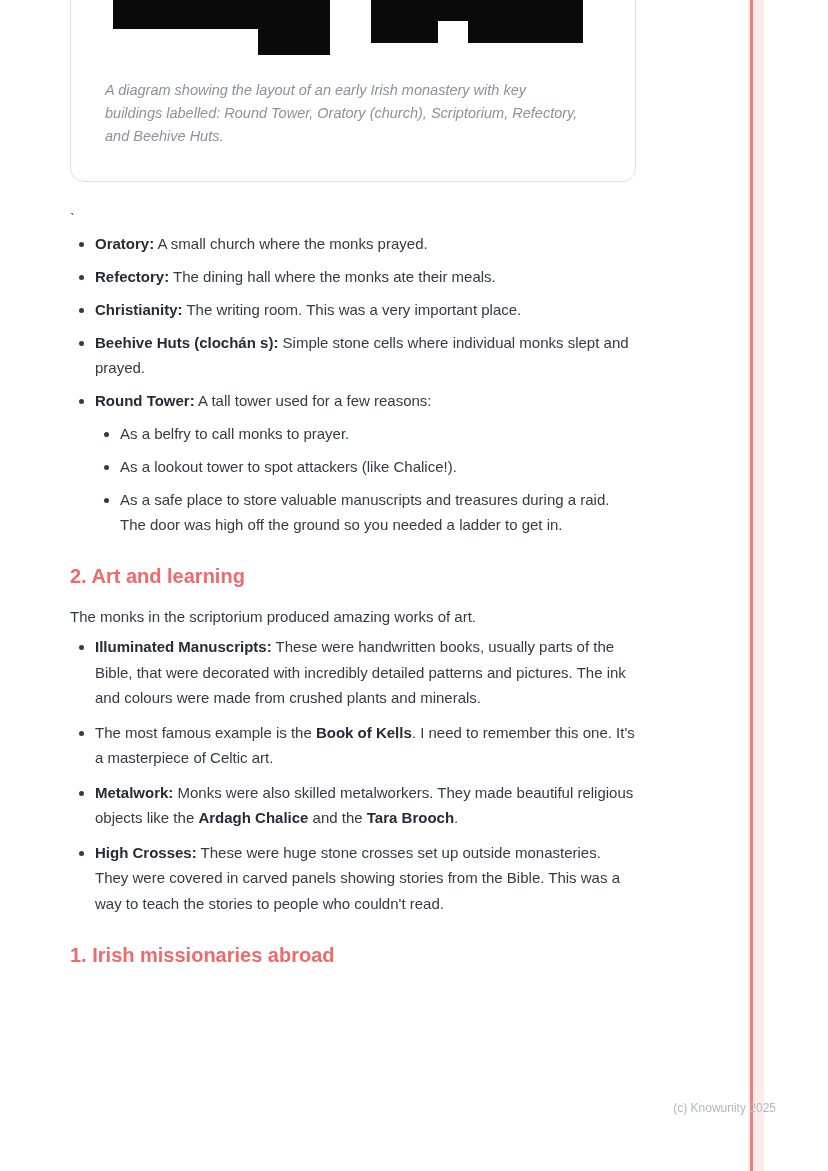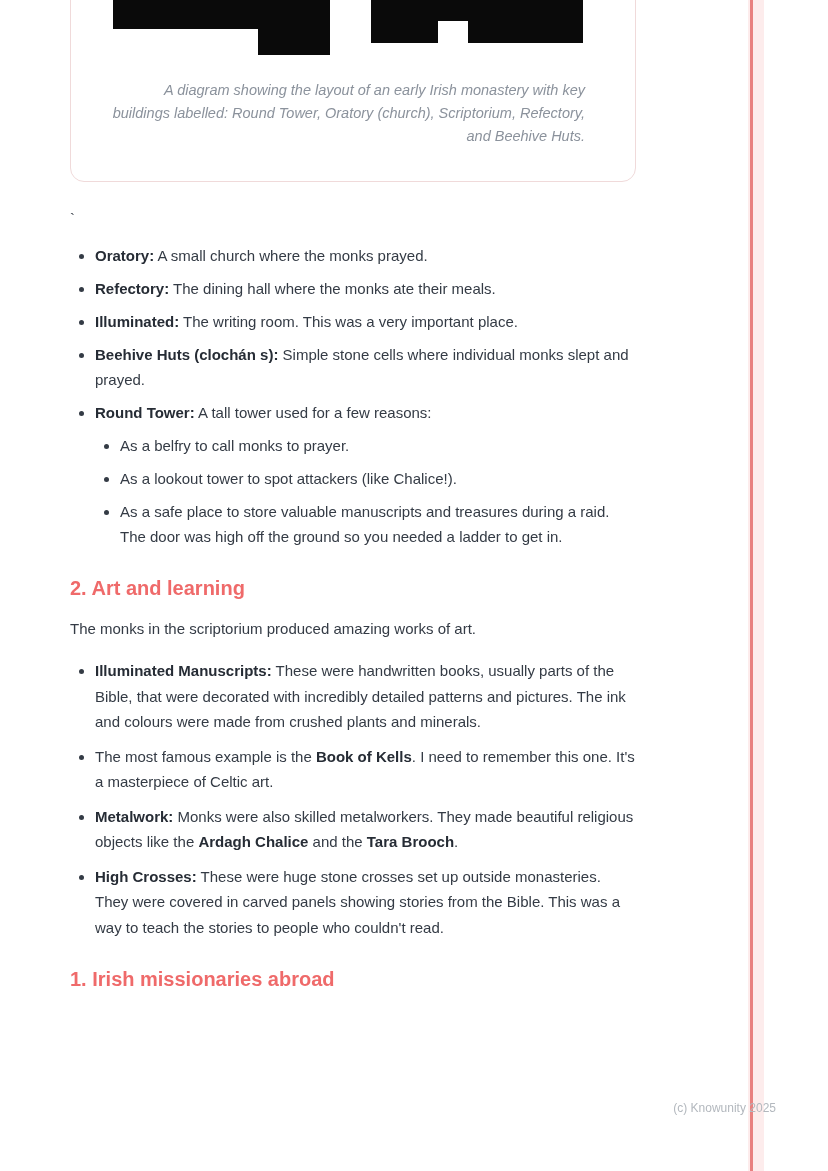--- a/index.html
+++ b/index.html
@@ -25,32 +25,32 @@
     position:absolute; left:22px; right:24px; top:16px; bottom:120px;
     background:#fff; border-radius:10px; overflow:hidden;
   }
   .blk { position:absolute; background:#0a0a0a; }
   .blk.s1 { left:20px;  bottom:32px; width:188px; height:260px; }
   .blk.s2 { left:165px; bottom:6px;  width:72px;  height:260px; }
   .blk.s3 { left:278px; bottom:18px; width:212px; height:260px; }
   .blk.notch { left:345px; bottom:18px; width:30px; height:22px; background:#ffffff; }
   .figure-caption {
     position:absolute; left:34px; right:50px; top:338px;
-    text-align:right; font-style:italic; font-size:14.5px; line-height:23px;
+    text-align:left; font-style:italic; font-size:14.5px; line-height:23px;
     color:#8b929c;
   }
 
   
   .content { position:absolute; left:70px; top:0; width:566px; font-size:15px; }
   .backtick { margin-top:210px; font-size:15px; color:#343b45; }
   .content h3 { margin-top:24px; font-size:15.5px; font-weight:bold; color:#262c35; }
   .content h2 { margin-top:28px; margin-bottom:16px; font-size:20px; font-weight:bold; color:#ef6a6a; }
   .content p  { line-height:26px; color:#343b45; }
 
-  ul.blist { margin-top:16px; list-style:disc; padding-left:25px; }
+  ul.blist { margin-top:4px; list-style:disc; padding-left:25px; }
   ul.blist > li { line-height:25px; margin-bottom:8px; color:#343b45; }
   ul.blist b { color:#262c35; }
   ul.sub { list-style:disc; padding-left:25px; margin-top:8px; }
   ul.sub > li { line-height:25px; margin-bottom:8px; }
   ul.art { }
   ul.art > li { line-height:25.5px; margin-bottom:9px; }
 
   .watermark {
     position:absolute; right:52px; bottom:56px;
     font-size:12px; color:#b3b8be; z-index:2;
@@ -81,21 +81,21 @@
 
 
     <ul class="blist">
       <li>
         <b>Oratory:</b><span> A small church where the monks prayed.</span>
       </li>
       <li>
         <b>Refectory:</b><span> The dining hall where the monks ate their meals.</span>
       </li>
       <li>
-        <b>Illuminated:</b><span> The writing room. This was a very important place.</span>
+        <b>Christianity:</b><span> The writing room. This was a very important place.</span>
       </li>
       <li>
         <b>Beehive Huts (clochán s):</b><span> Simple stone cells where individual monks slept and prayed.</span>
       </li>
       <li>
         <b>Round Tower:</b><span> A tall tower used for a few reasons:</span>
         <ul class="sub">
           <li><span>As a belfry to call monks to prayer.</span></li>
           <li><span>As a lookout tower to spot attackers (like Chalice!).</span></li>
           <li><span>As a safe place to store valuable manuscripts and treasures during a raid. The door was high off the ground so you needed a ladder to get in.</span></li>

